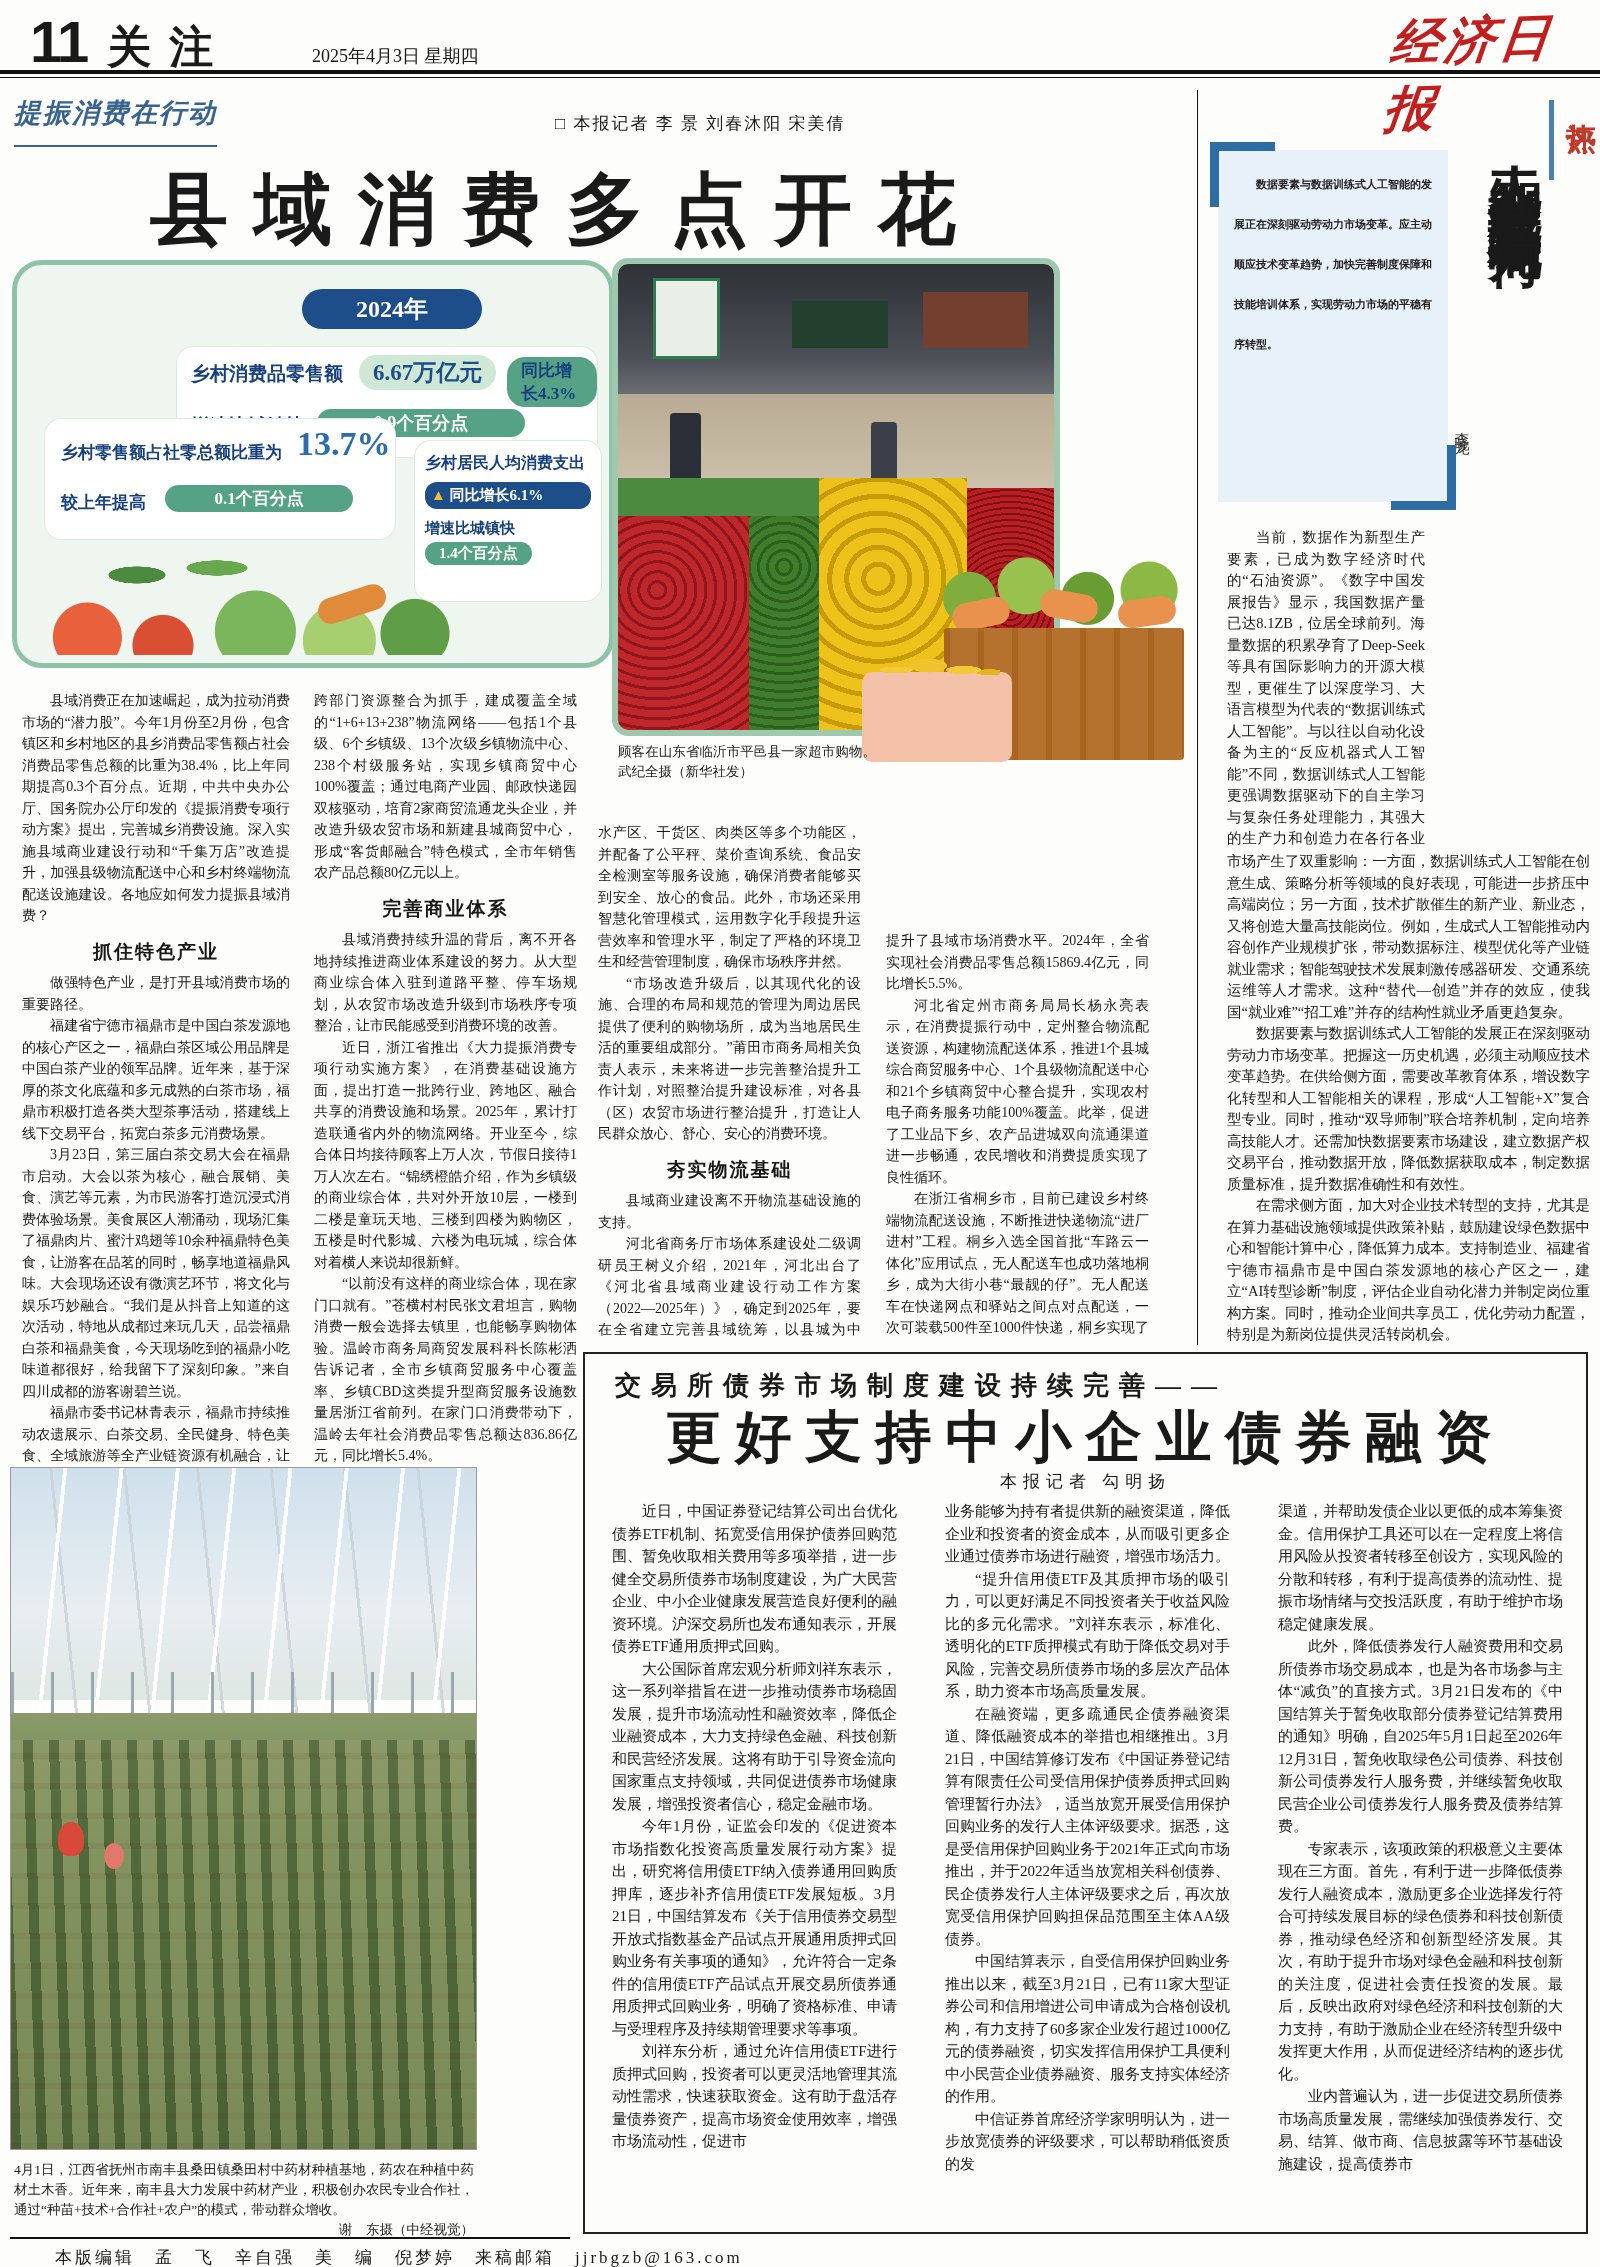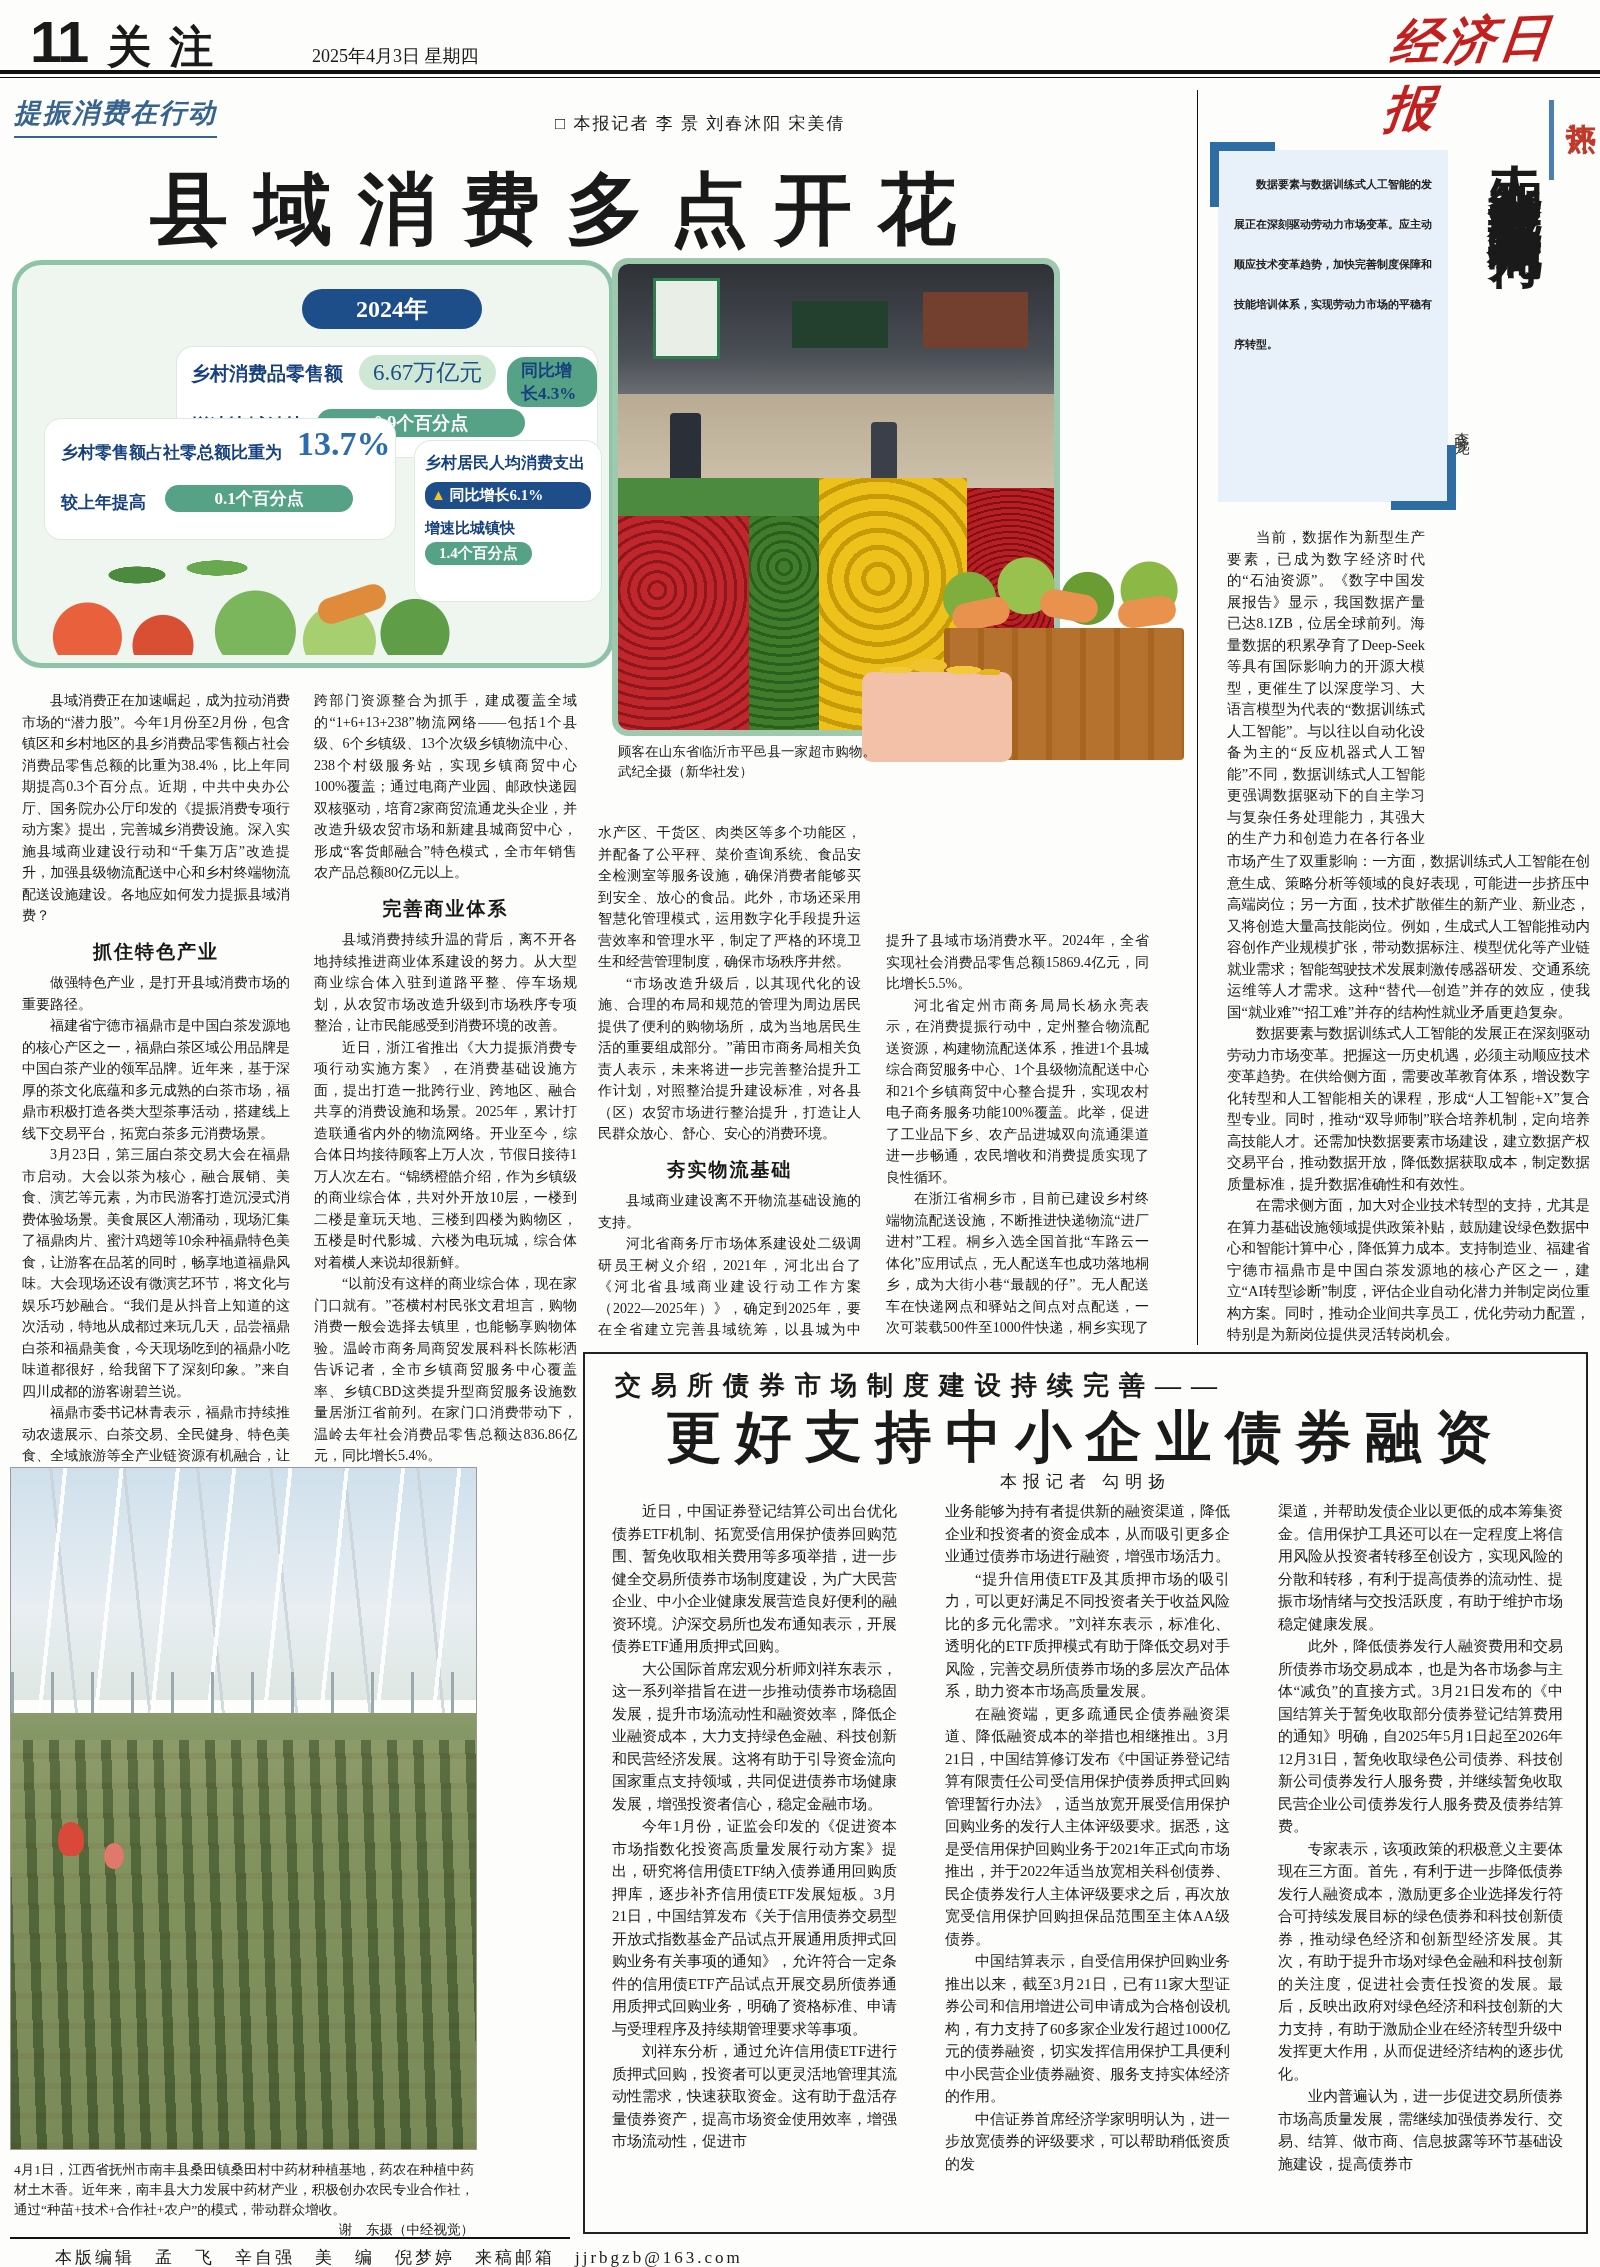--- a/index.html
+++ b/index.html
@@ -16,26 +16,26 @@
   .rule-h{background:#111;}
   
   .pageno{font-size:58px;font-weight:900;font-family:"Liberation Sans",sans-serif;letter-spacing:-2px;}
   .section{font-size:44px;font-weight:900;letter-spacing:18px;}
   .logo{font-size:50px;font-weight:bold;color:#c21f1f;transform:skewX(-8deg) rotate(-2deg);
         font-style:italic;letter-spacing:4px;}
   
   .mainhead{font-family:"Liberation Sans",sans-serif;font-weight:900;font-size:78px;
             letter-spacing:26px;white-space:nowrap;}
   .kicker{color:#37638f;font-size:27px;font-weight:bold;font-style:italic;
-          border-bottom:2px solid #37638f;padding-bottom:5px;letter-spacing:2px;}
+          border-bottom:2px solid #37638f;padding-bottom:14px;letter-spacing:2px;}
   
   .ig{background:#eef6ef;border:5px solid #8fc3a7;border-radius:30px;}
   .ig-card{background:#fff;border-radius:16px;box-shadow:0 0 0 1px #dcebdd;margin-top:26px;}
   .ig-navy{color:#17417e;}
-  .ig-pill-mint{background:#cfe8d6;color:#1d4e89;font-weight:normal;}
+  .ig-pill-mint{background:#cfe8d6;color:#1d4e89;font-weight:bold;}
   .ig-pill-green{background:#55a287;color:#fff;font-weight:bold;}
   .ig-pill-green2{background:#55a287;color:#17417e;font-weight:bold;}
   .ig-bar-navy{background:#1d4e89;color:#fff;font-weight:bold;border-radius:12px;}
   .ig-title{background:#1d4e89;color:#fff;font-weight:bold;border-radius:24px;text-align:center;}
   
   .tex{position:absolute;}
   
   .vtitle{writing-mode:vertical-rl;font-family:"Liberation Sans",sans-serif;font-weight:900;
           font-size:54px;letter-spacing:6px;line-height:64px;}
   .hotlabel{writing-mode:vertical-rl;color:#c0392b;font-weight:900;font-size:30px;

